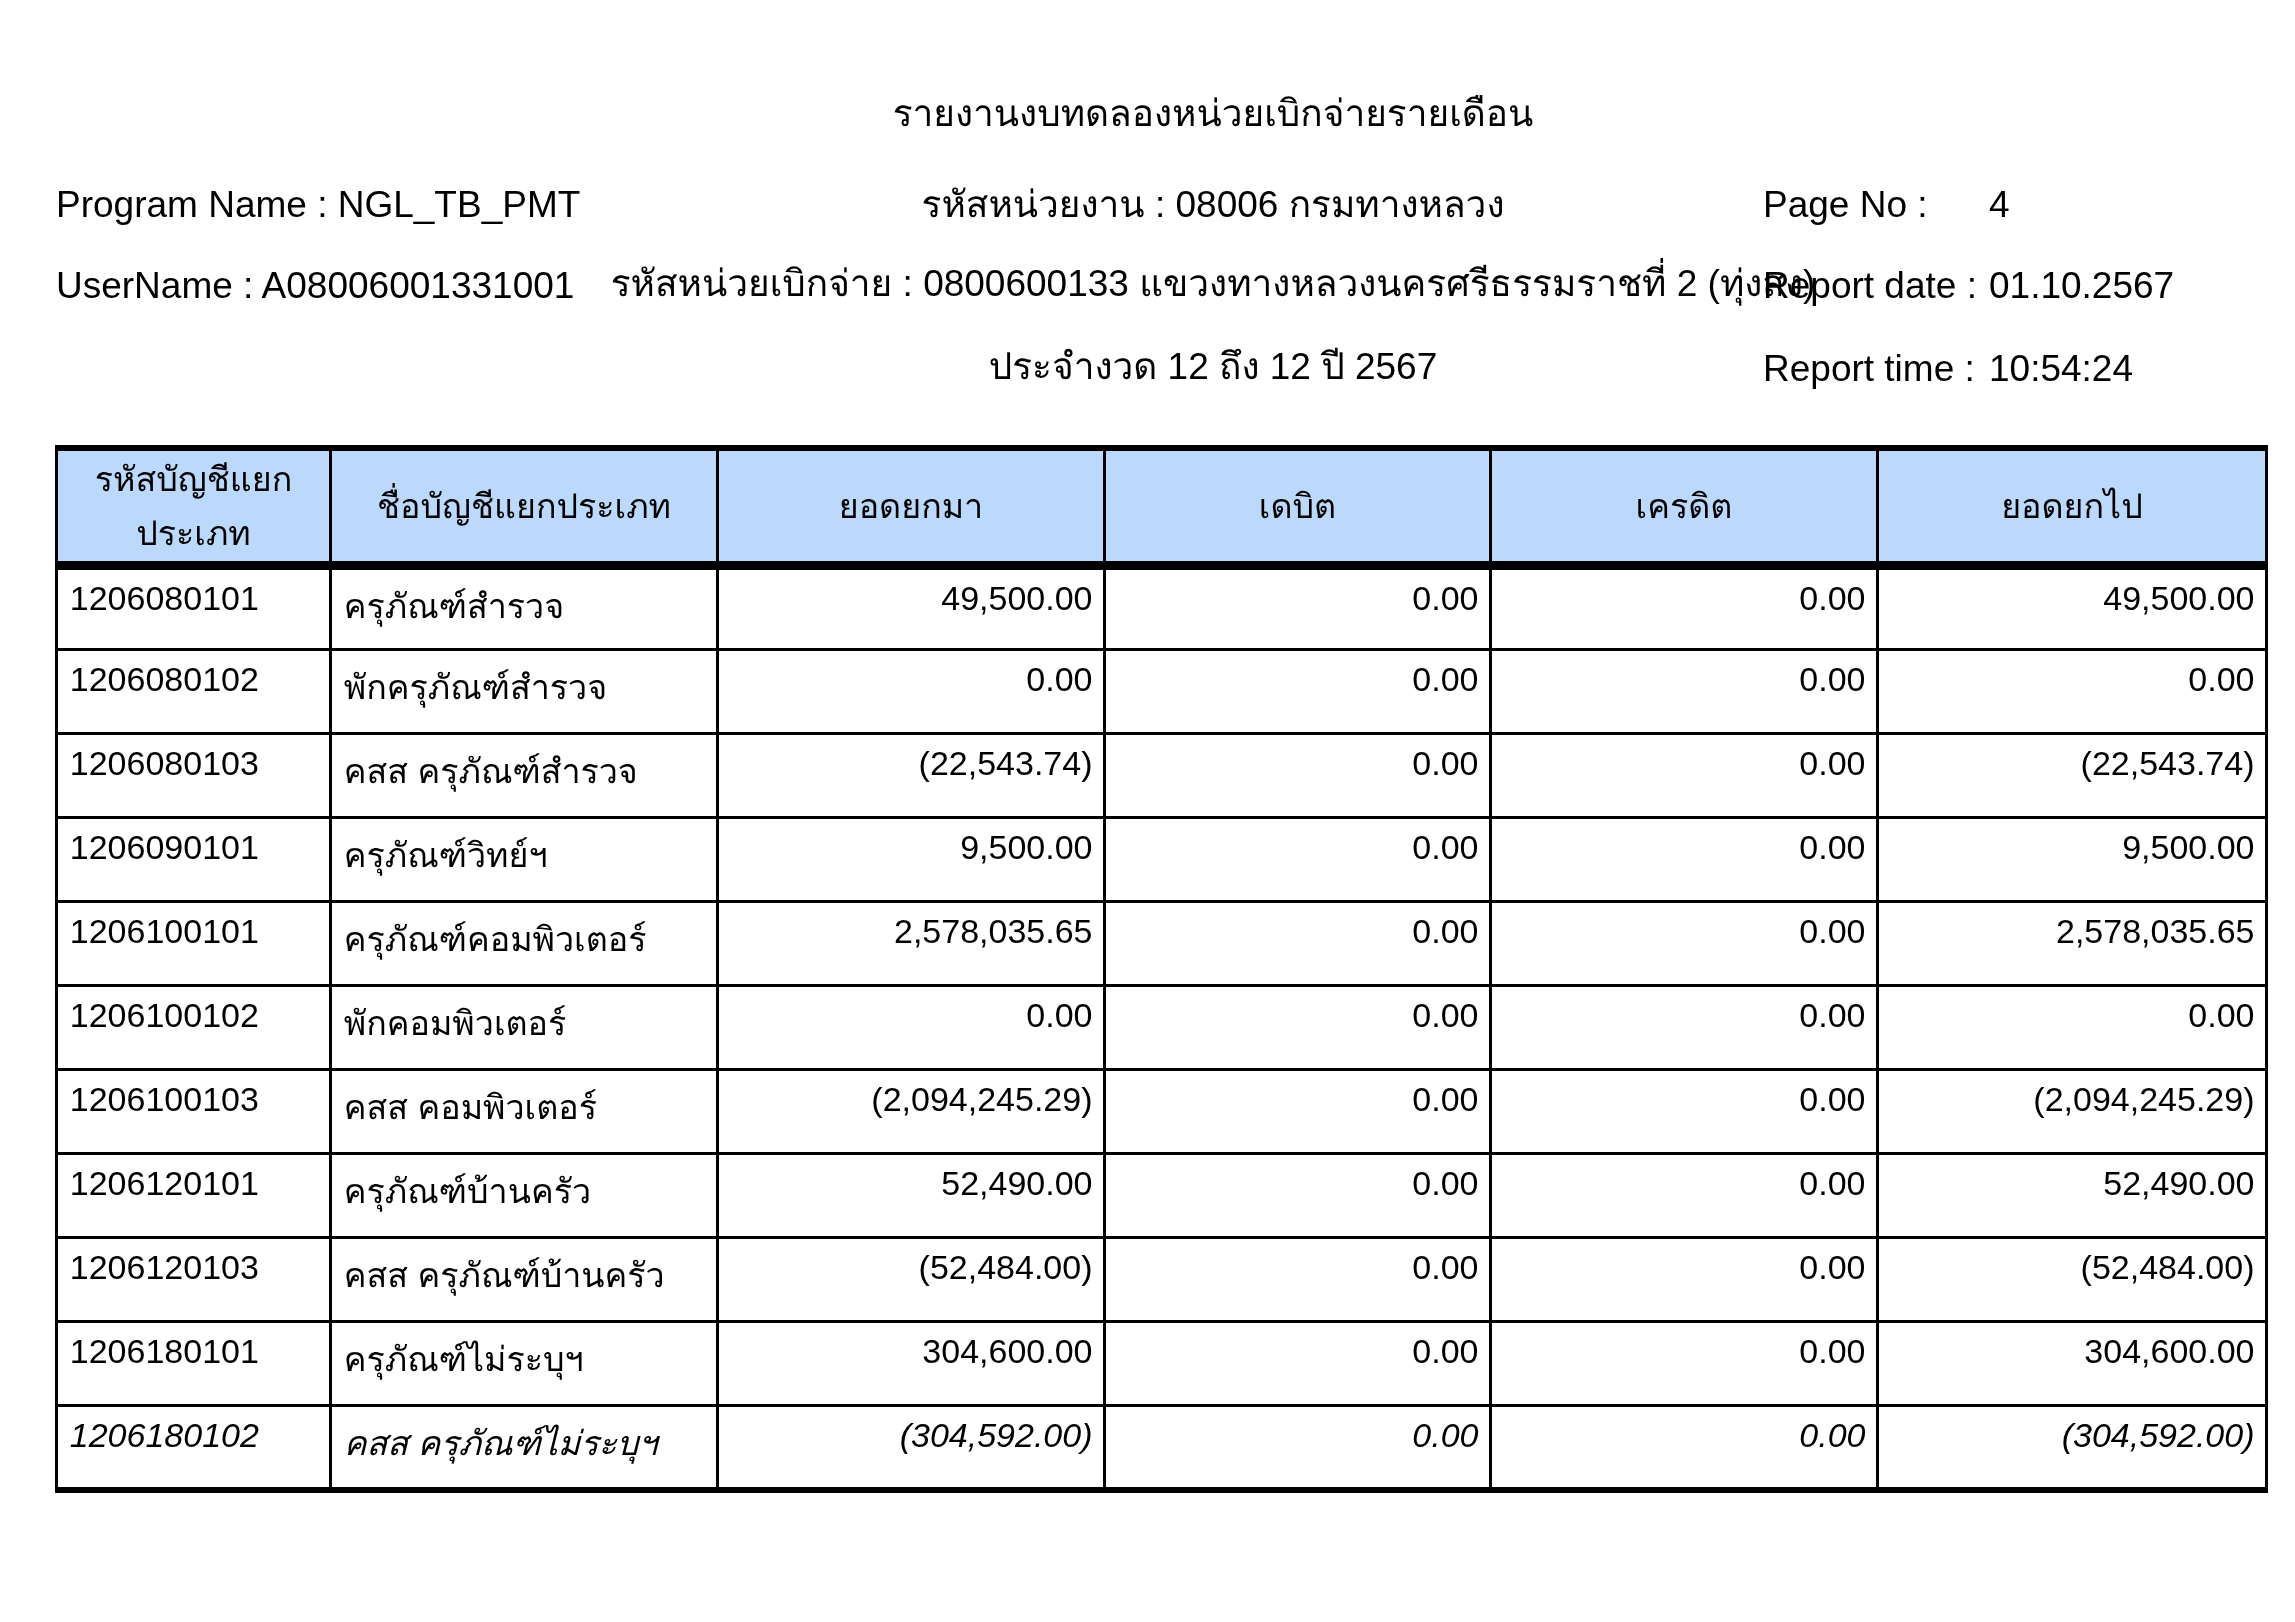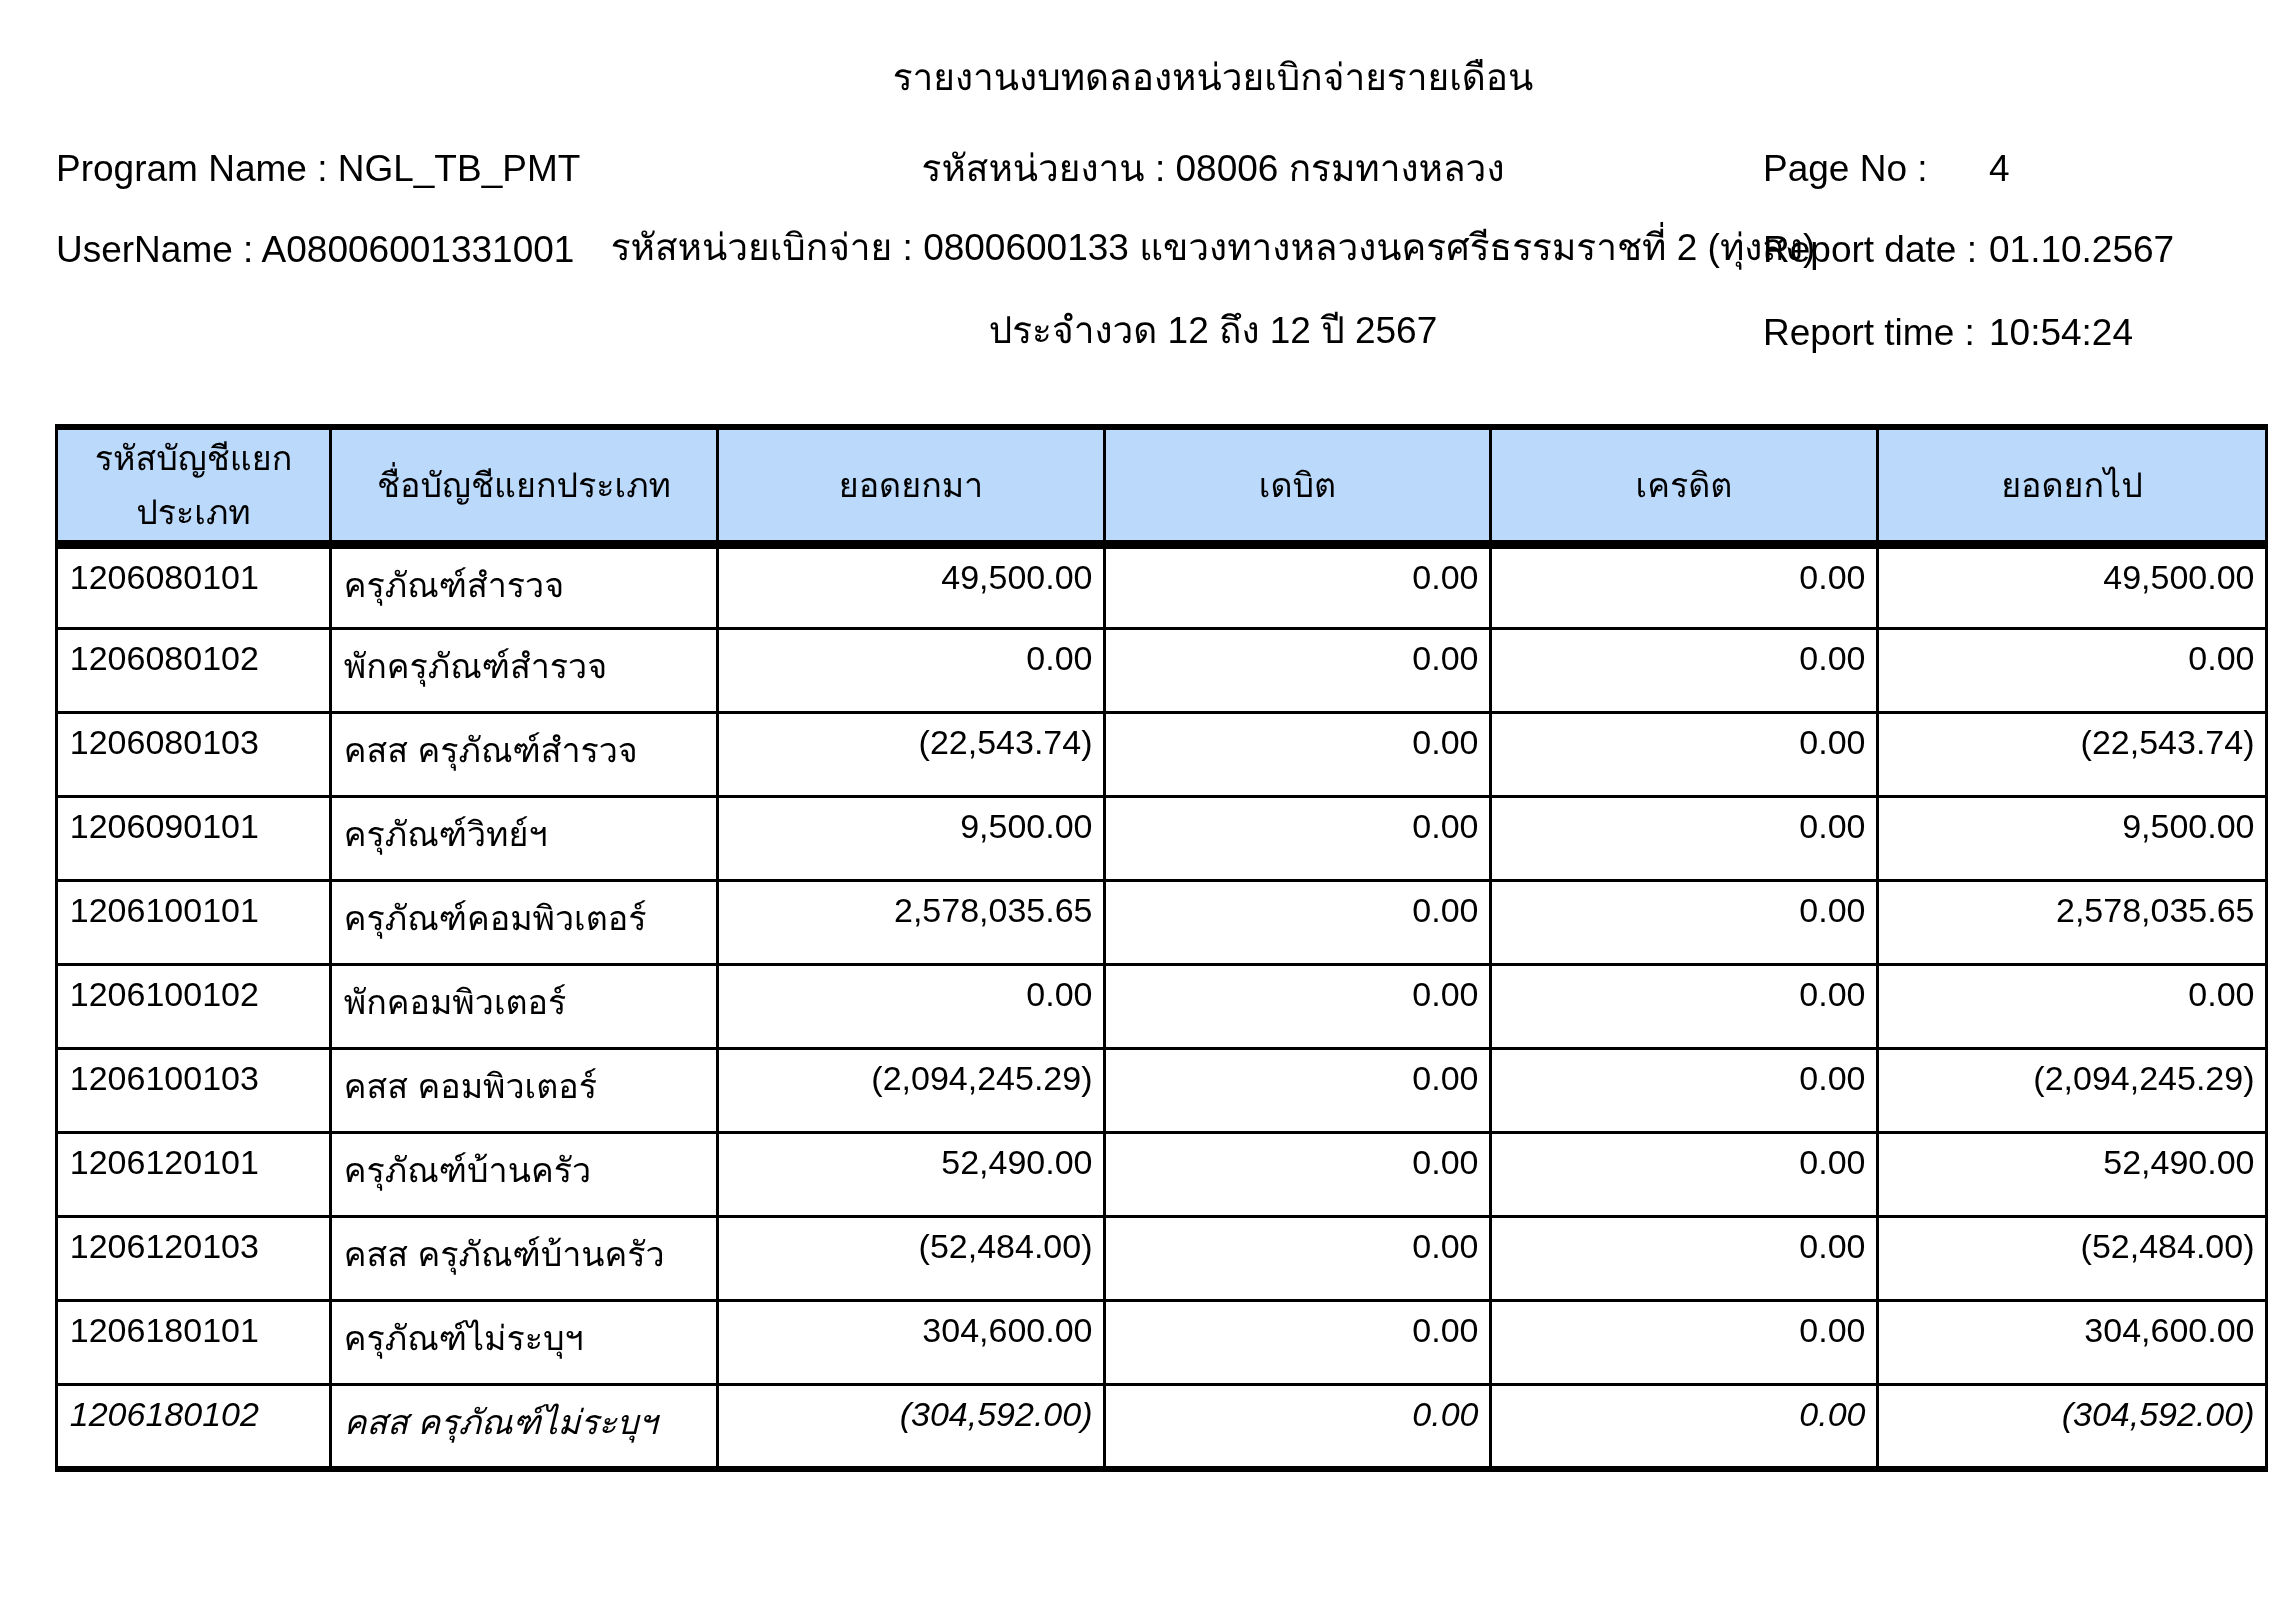--- a/index.html
+++ b/index.html
@@ -5,30 +5,30 @@
   html, body { margin:0; padding:0; background:#ffffff; }
   body {
     width:2295px; height:1622px;
     font-family:"Liberation Sans","DejaVu Sans",sans-serif;
     color:#000;
     position:relative;
   }
   .page { position:absolute; inset:0; background:#fff; overflow:hidden; }
 
   
-  .hline { position:absolute; font-size:37px; line-height:1.1; white-space:nowrap; }
+  .hline { position:absolute; font-size:37px; line-height:1.1; white-space:nowrap;margin-top:36px; }
   .title-line { left:131px; right:0; top:58px; text-align:center; }
   .center-line { left:131px; right:0; text-align:center; }
   .left-col  { left:56px; }
   .rlabel { left:1763px; }
   .rvalue { left:1989px; }
 
   
   table.report {
-    position:absolute; left:55px; top:424px;
+    position:absolute; left:55px; top:445px;
     width:2210px;
     border-collapse:collapse; table-layout:fixed;
   }
   table.report th, table.report td {
     border:3.9px solid #000;
     box-sizing:border-box;
     overflow:hidden;
   }
   table.report thead th {
     background:var(--header-fill,#BAD9FB);

